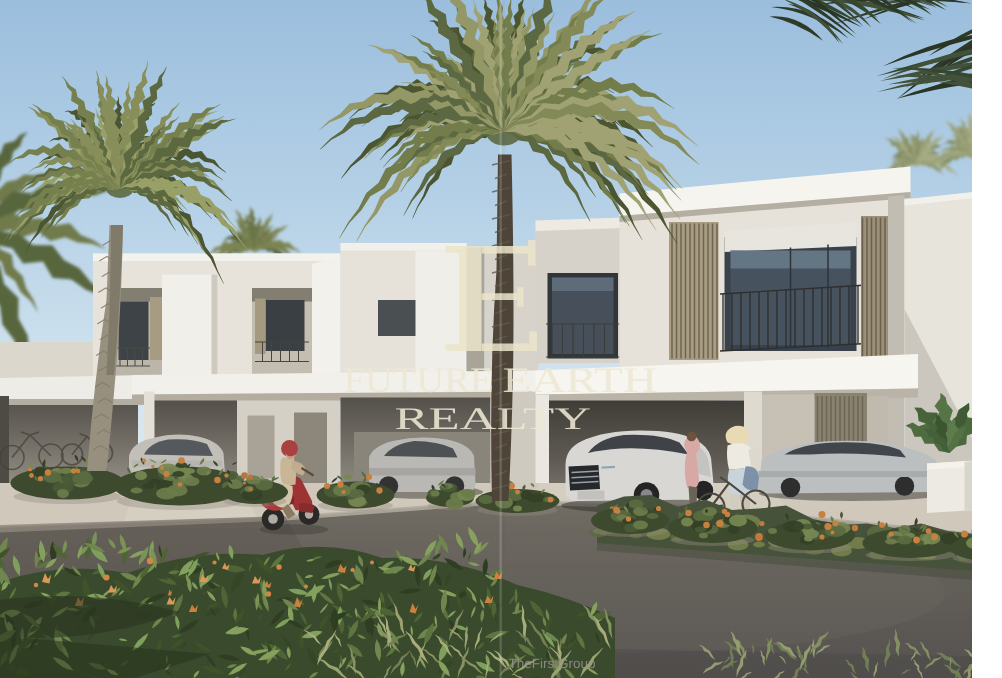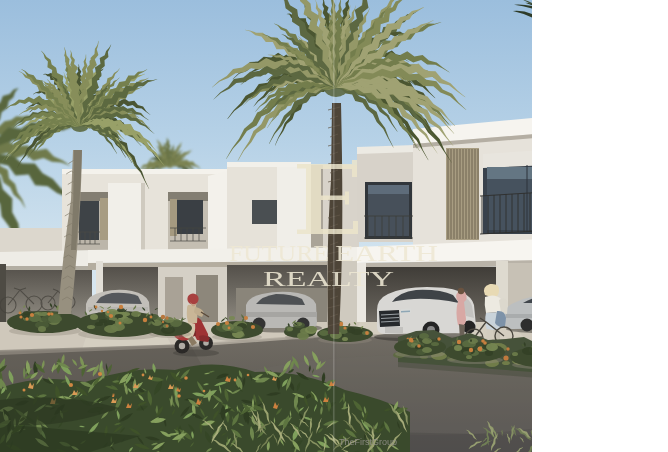--- a/index.html
+++ b/index.html
@@ -1,14 +1,14 @@
 <!DOCTYPE html>
 <html><head><meta charset="utf-8"><style>
 html,body{margin:0;padding:0;}
-.wrap{width:532px;height:452px;overflow:hidden;position:relative;font-family:"Liberation Sans",sans-serif;background:#fff;}
+.wrap{width:648px;height:452px;overflow:hidden;position:relative;font-family:"Liberation Sans",sans-serif;background:#fff;}
 svg{display:block}
 </style></head><body>
 <div class="wrap">
 <svg width="668" height="452" viewBox="0 0 668 452">
 <defs>
 <linearGradient id="sky" x1="0" y1="0" x2="0" y2="1">
 <stop offset="0" stop-color="#9bbedd"></stop>
           <stop offset="0.4" stop-color="#b7d2e7"></stop>
 <stop offset="0.72" stop-color="#d3e4ef"></stop>
           <stop offset="1" stop-color="#e3ecf1"></stop>

